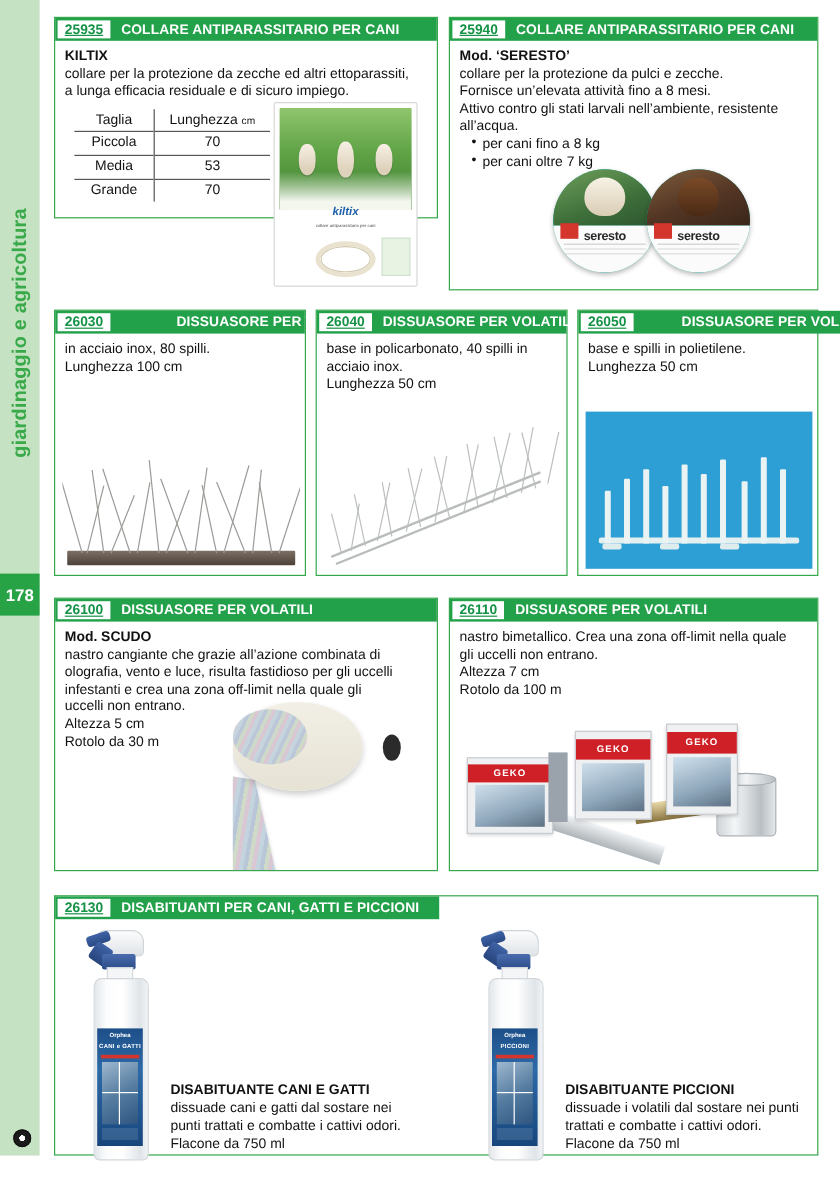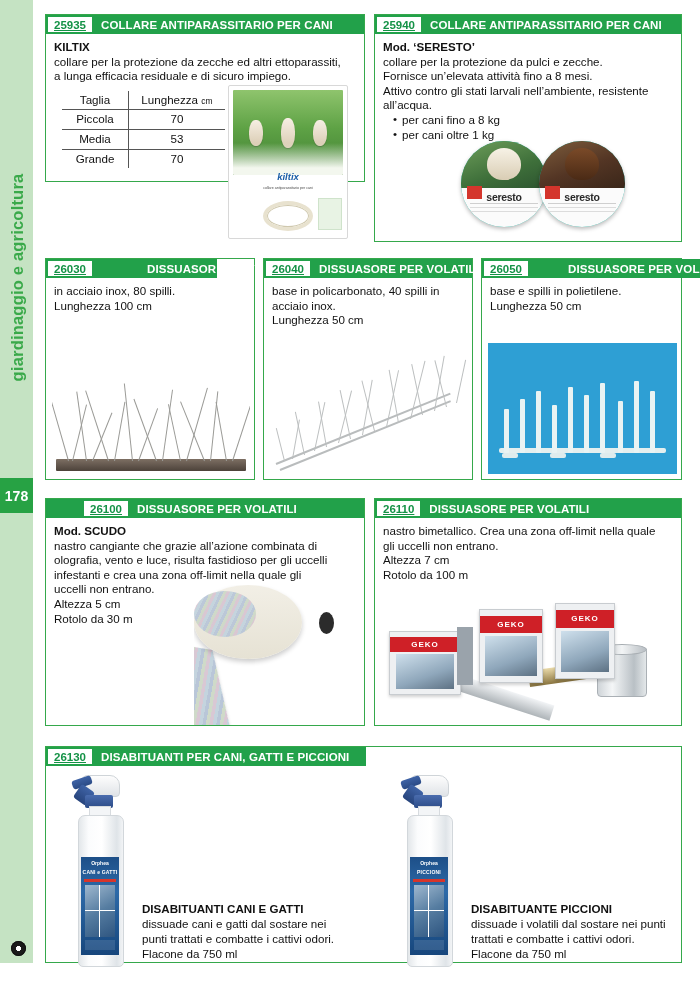--- a/index.html
+++ b/index.html
@@ -273,21 +273,21 @@
       <span class="title">COLLARE ANTIPARASSITARIO PER CANI</span>
     </div>
     <div class="body">
       <p class="strong">Mod. ‘SERESTO’</p>
       <p>collare per la protezione da pulci e zecche.</p>
       <p>Fornisce un’elevata attività fino a 8 mesi.</p>
       <p>Attivo contro gli stati larvali nell’ambiente, resistente</p>
       <p>all’acqua.</p>
       <ul class="bullets">
         <li>per cani fino a 8 kg</li>
-        <li>per cani oltre 1 kg</li>
+        <li>per cani oltre 7 kg</li>
       </ul>
     </div>
     <div class="art" style="left:78px;top:122px;width:190px;height:100px;">
       <div class="collar c-a" style="left:8px;top:4px;">
         <div class="top">
             <div class="pet"></div>
           </div>
         <div class="band"></div>
         <div class="tag"></div>
         <div class="logo">seresto</div>
@@ -299,21 +299,21 @@
           </div>
         <div class="band"></div>
         <div class="tag"></div>
         <div class="logo">seresto</div>
         <div class="fine"></div>
       </div>
     </div>
   </div>
 
   <div class="panel" style="left:45px;top:258px;width:210px;height:222px;">
-    <div class="hdr" style="width:171px;gap:46px;">
+    <div class="hdr" style="width:208px;gap:46px;">
       <span class="code">26030</span>
       <span class="title">DISSUASORE PER VOLATILI</span>
     </div>
     <div class="body">
       <p>in acciaio inox, 80 spilli.</p>
       <p>Lunghezza 100 cm</p>
     </div>
     <div class="art spikes-steel" style="left:6px;top:100px;width:198px;height:118px;">
       <div class="bar"></div>
       <div class="pin" style="left:16px;height:62px;transform:rotate(-16deg);"></div>
@@ -388,21 +388,21 @@
       <div class="blade" style="left:80px;height:66px;"></div>
       <div class="blade" style="left:96px;height:58px;"></div>
       <div class="blade" style="left:112px;height:70px;"></div>
       <div class="blade" style="left:130px;height:52px;"></div>
       <div class="blade" style="left:146px;height:72px;"></div>
       <div class="blade" style="left:162px;height:62px;"></div>
     </div>
   </div>
 
   <div class="panel" style="left:45px;top:498px;width:320px;height:228px;">
-    <div class="hdr" style="width:318px;padding-left:36px;">
+    <div class="hdr" style="width:318px;">
       <span class="code">26100</span>
       <span class="title">DISSUASORE PER VOLATILI</span>
     </div>
     <div class="body">
       <p class="strong">Mod. SCUDO</p>
       <p>nastro cangiante che grazie all’azione combinata di</p>
       <p>olografia, vento e luce, risulta fastidioso per gli uccelli</p>
       <p>infestanti e crea una zona off-limit nella quale gli</p>
       <p>uccelli non entrano.</p>
       <p>Altezza 5 cm</p>
@@ -462,21 +462,21 @@
       <div class="body2"></div>
       <div class="label">
         <div class="lbrand">Orphea</div>
         <div class="ltitle">CANI e GATTI</div>
         <div class="lbar"></div>
         <div class="lgrid"></div>
         <div class="lfoot"></div>
       </div>
     </div>
     <div class="prodcap" style="left:96px;top:154px;width:205px;">
-      <div class="ttl">DISABITUANTI CANI E GATTI</div>
+      <div class="ttl">DISABITUANTE CANI E GATTI</div>
       <div>dissuade cani e gatti dal sostare nei</div>
       <div>punti trattati e combatte i cattivi odori.</div>
       <div>Flacone da 750 ml</div>
     </div>
 
     <div class="bottle" style="left:355px;top:28px;width:60px;height:192px;">
       <div class="head"></div>
       <div class="nozzle"></div>
       <div class="lever"></div>
       <div class="collar2"></div>

